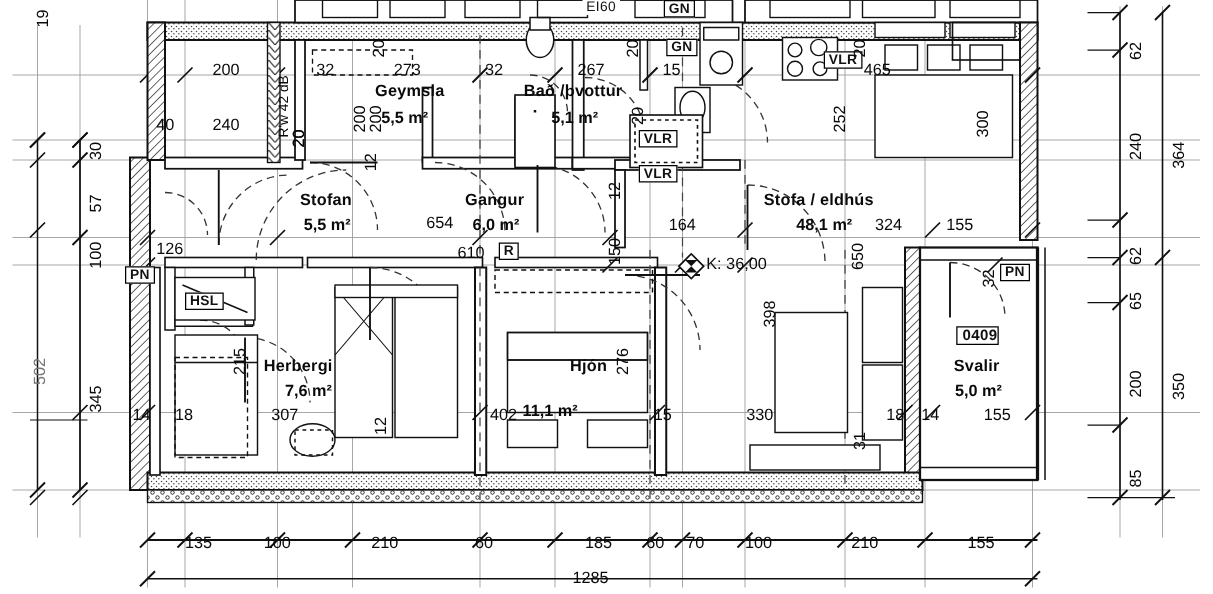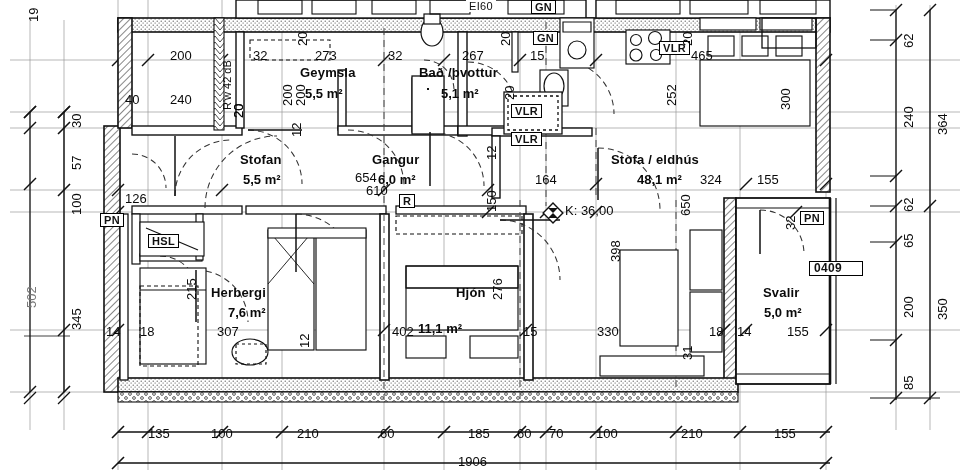--- a/index.html
+++ b/index.html
@@ -36,21 +36,21 @@
     border:1.6px solid #000;
     background:#fff;
     font-size:11px;
     font-weight:700;
     letter-spacing:.3px;
     padding:1px 3px 0 3px;
     line-height:11px;
     font-family:"Liberation Sans", sans-serif;
     white-space:nowrap;
   }
-  .tag.wide{font-size:12px;padding:1px 20px 1px 4px;margin-left:44px;}
+  .tag.wide{font-size:12px;padding:1px 0 1px 4px;}
 
   
   #logo{
     position:absolute;
     left:8px;top:16px;
     width:108px;height:108px;
     border-radius:50%;
     background:#3b3b3b;
     display:flex;
     flex-direction:column;
@@ -525,38 +525,38 @@
   <div class="lbl dim" style="left:148px;top:427px;">135</div>
   <div class="lbl dim" style="left:211px;top:427px;">100</div>
   <div class="lbl dim" style="left:297px;top:427px;">210</div>
   <div class="lbl dim" style="left:380px;top:427px;">60</div>
   <div class="lbl dim" style="left:468px;top:427px;">185</div>
   <div class="lbl dim" style="left:517px;top:427px;">60</div>
   <div class="lbl dim" style="left:549px;top:427px;">70</div>
   <div class="lbl dim" style="left:596px;top:427px;">100</div>
   <div class="lbl dim" style="left:681px;top:427px;">210</div>
   <div class="lbl dim" style="left:774px;top:427px;">155</div>
-  <div class="lbl dim" style="left:458px;top:455px;">1906</div>
+  <div class="lbl dim" style="left:458px;top:455px;">1285</div>
 
   <div class="lbl dim rot90" style="left:294px;top:106px;">200</div>
   <div class="lbl dim rot90" style="left:281px;top:106px;">200</div>
   <div class="lbl dim rot90" style="left:290px;top:137px;">12</div>
   <div class="lbl dim rot90" style="left:485px;top:160px;">12</div>
   <div class="lbl dim rot90" style="left:485px;top:212px;">150</div>
   <div class="lbl dim" style="left:535px;top:173px;">164</div>
   <div class="lbl dim rot90" style="left:665px;top:106px;">252</div>
   <div class="lbl dim rot90" style="left:679px;top:216px;">650</div>
   <div class="lbl dim rot90" style="left:609px;top:262px;">398</div>
   <div class="lbl dim" style="left:597px;top:325px;">330</div>
   <div class="lbl dim rot90" style="left:491px;top:300px;">276</div>
   <div class="lbl dim rot90" style="left:185px;top:300px;">215</div>
   <div class="lbl dim" style="left:217px;top:325px;">307</div>
   <div class="lbl dim" style="left:392px;top:325px;">402</div>
-  <div class="lbl dim" style="left:366px;top:184px;">610</div>
-  <div class="lbl dim" style="left:355px;top:171px;">654</div>
+  <div class="lbl dim" style="left:366px;top:195px;">610</div>
+  <div class="lbl dim" style="left:341px;top:171px;">654</div>
   <div class="lbl dim" style="left:700px;top:173px;">324</div>
   <div class="lbl dim" style="left:757px;top:173px;">155</div>
   <div class="lbl dim" style="left:787px;top:325px;">155</div>
   <div class="lbl dim rot90" style="left:779px;top:110px;">300</div>
   <div class="lbl dim rot90" style="left:784px;top:230px;">32</div>
   <div class="lbl dim" style="left:523px;top:325px;">15</div>
 
   <div class="lbl dim" style="left:709px;top:325px;">18</div>
   <div class="lbl dim" style="left:737px;top:325px;">14</div>
   <div class="lbl dim rot90" style="left:681px;top:360px;">31</div>

